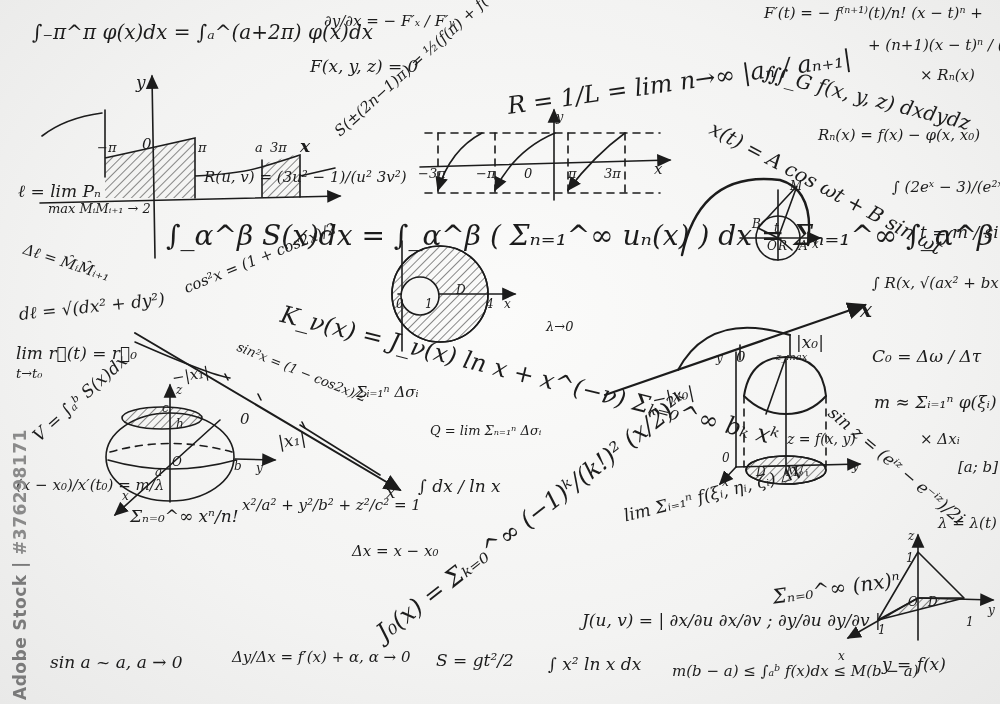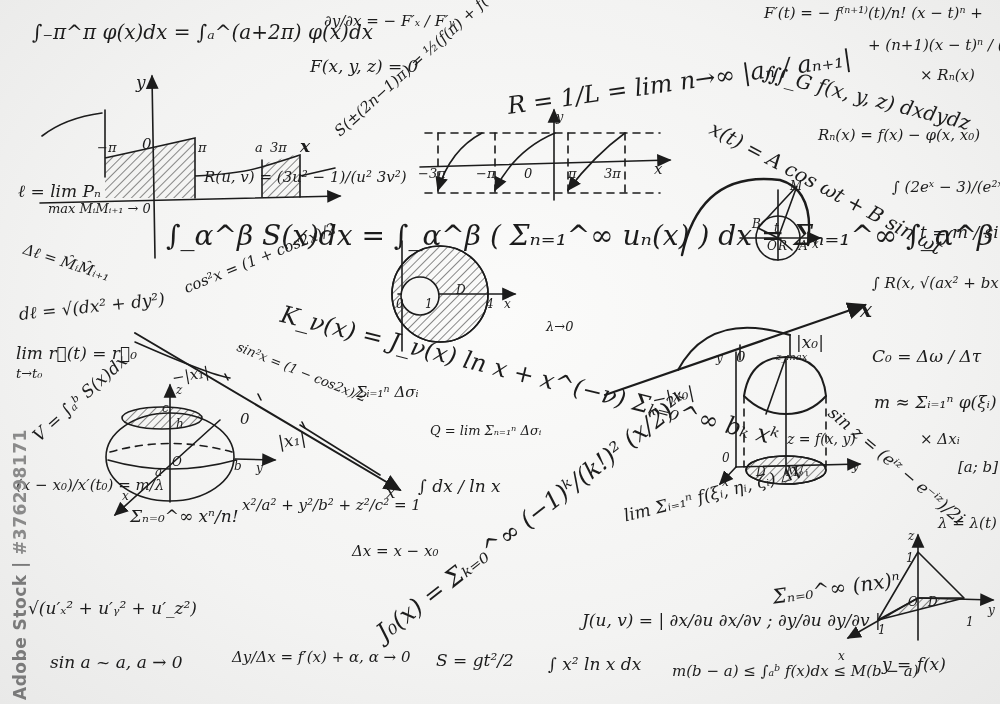--- a/index.html
+++ b/index.html
@@ -57,21 +57,21 @@
   <div class="f s13" style="left:255px;top:141px">a</div>
   <div class="f s13" style="left:270px;top:141px">3π</div>
   <div class="f s17 bold" style="left:300px;top:138px">x</div>
 
   <div class="f s15" style="left:324px;top:14px">∂y/∂x = − F′ₓ / F′ᵧ</div>
   <div class="f s17" style="left:310px;top:58px">F(x, y, z) = 0</div>
   <div class="f s15" style="left:332px;top:128px;transform:rotate(-42deg);transform-origin:left top">S(±(2n−1)π) = ½(f(π) + f(−π))</div>
 
   <div class="f s15" style="left:204px;top:170px">R(u, v) = (3u² − 1)/(u² 3v²)</div>
   <div class="f s17" style="left:18px;top:183px">ℓ = lim Pₙ</div>
-  <div class="f s13" style="left:48px;top:202px">max MᵢMᵢ₊₁ → 0</div>
+  <div class="f s13" style="left:48px;top:202px">max MᵢMᵢ₊₁ → 2</div>
 
   <div class="f s24" style="left:506px;top:70px;transform:rotate(-8deg)">R = 1/L = lim n→∞ |aₙ / aₙ₊₁|</div>
 
   <svg class="sk" style="left:420px;top:105px" width="250" height="90">
     <path class="dash" d="M5,28 L240,28 M5,88 L240,88"></path>
     <path class="dash" d="M18,28 L18,88 M75,28 L75,88 M148,28 L148,88 M205,28 L205,88"></path>
     <path d="M0,62 L250,55" marker-end="url(#arr)"></path>
     <path d="M134,95 L134,5" marker-end="url(#arr)"></path>
     <path d="M62,28 Q30,45 18,85" marker-end="url(#arr)"></path>
     <path d="M135,28 Q95,45 75,85" marker-end="url(#arr)"></path>
@@ -205,21 +205,20 @@
   <div class="f s17" style="left:418px;top:478px">∫ dx / ln x</div>
 
   <div class="f s15" style="left:16px;top:478px">(x − x₀)/x′(t₀) = m/λ</div>
   <div class="f s17" style="left:130px;top:508px">Σₙ₌₀^∞ xⁿ/n!</div>
   <div class="f s15" style="left:242px;top:498px">x²/a² + y²/b² + z²/c² = 1</div>
   <div class="f s15" style="left:352px;top:544px">Δx = x − x₀</div>
 
   <div class="f s17" style="left:622px;top:508px;transform:rotate(-14deg);transform-origin:left top">lim Σᵢ₌₁ⁿ f(ξᵢ, ηᵢ, ζᵢ) ΔVᵢ</div>
   <div class="f s24" style="left:372px;top:626px;transform:rotate(-38deg);transform-origin:left top">J₀(x) = Σₖ₌₀^∞ (−1)ᵏ/(k!)² (x/2)²ᵏ</div>
 
-  <div class="f s17" style="left:28px;top:600px">√(u′ₓ² + u′ᵧ² + u′_z²)</div>
   <div class="f s17" style="left:50px;top:654px">sin a ~ a, a → 0</div>
   <div class="f s15" style="left:232px;top:650px">Δy/Δx = f′(x) + α, α → 0</div>
   <div class="f s17" style="left:436px;top:652px">S = gt²/2</div>
 
   <div class="f s17" style="left:582px;top:612px">J(u, v) = | ∂x/∂u  ∂x/∂v ; ∂y/∂u  ∂y/∂v |</div>
   <div class="f s20" style="left:772px;top:578px;transform:rotate(-8deg)">Σₙ₌₀^∞ (nx)ⁿ</div>
   <div class="f s17" style="left:548px;top:656px">∫ x² ln x dx</div>
   <div class="f s15" style="left:672px;top:664px">m(b − a) ≤ ∫ₐᵇ f(x)dx ≤ M(b − a)</div>
   <div class="f s17" style="left:882px;top:656px">y = f(x)</div>
 

